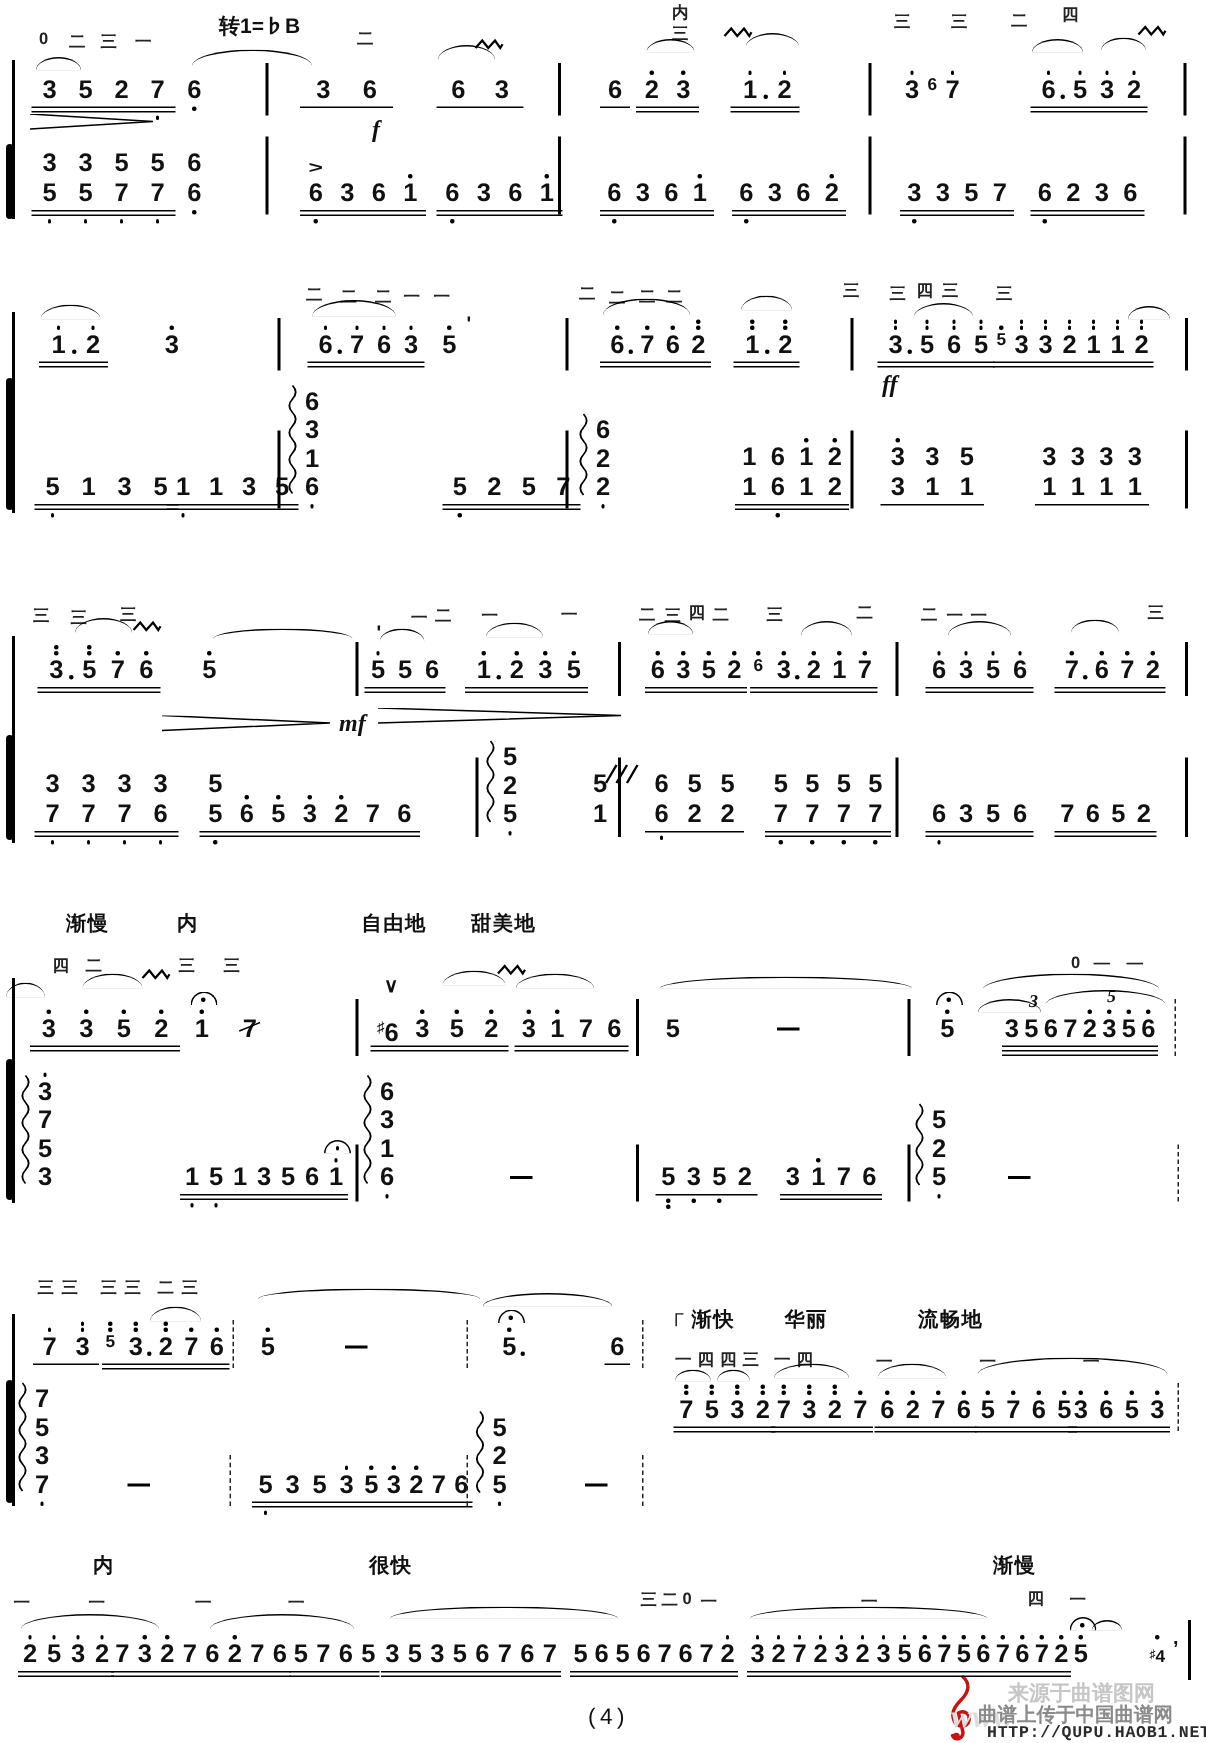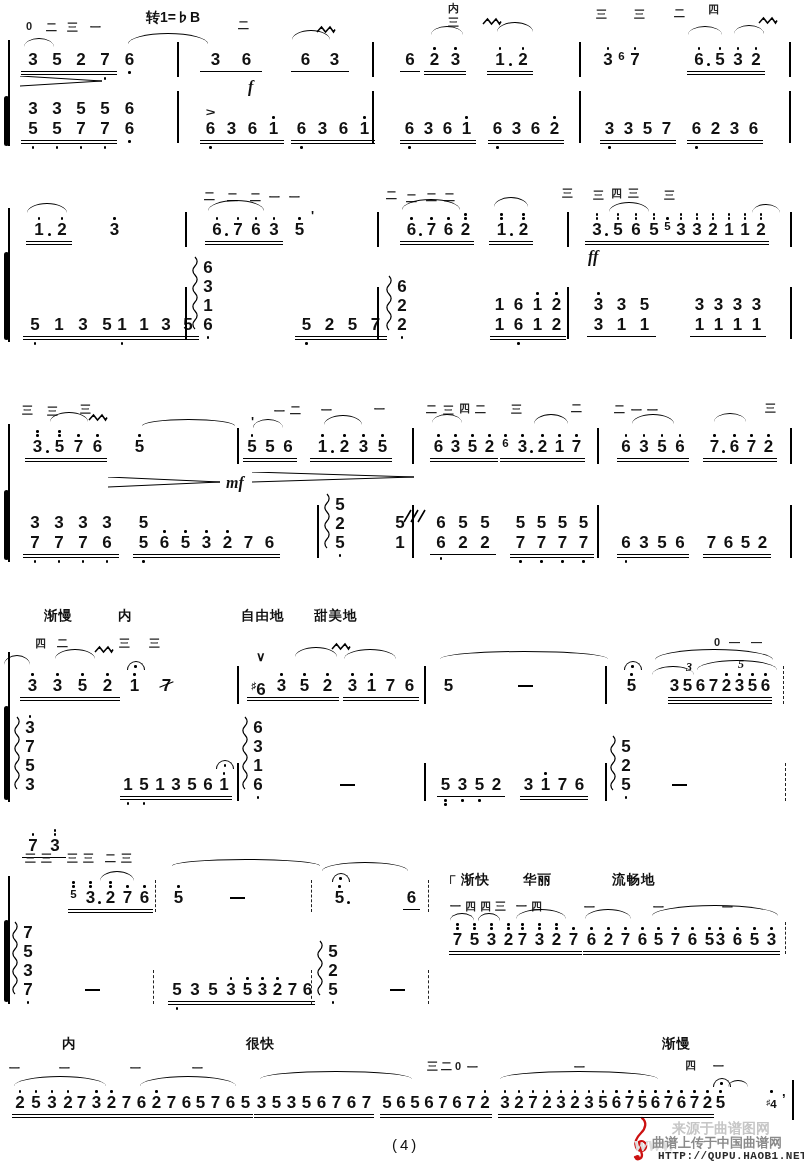--- a/index.html
+++ b/index.html
@@ -610,21 +610,21 @@
     <div class="slr" style="left: 652px; top: 666px; width: 42px; height: 8px;"></div>
     <div class="slr" style="left: 697px; top: 660px; width: 80px; height: 9px;"></div>
     <div class="svgbox" style="left: 94px; top: 645px;"><svg width="20" height="9" viewBox="0 0 20 9">
         <path d="M1 7 L5.5 2 L9.5 7 L14 2 L17.5 7 L19 4.5" fill="none" stroke="#000" stroke-width="1.5"></path>
       </svg></div>
     <div class="svgbox" style="left: 331px; top: 642px;"><svg width="20" height="9" viewBox="0 0 20 9">
         <path d="M1 7 L5.5 2 L9.5 7 L14 2 L17.5 7 L19 4.5" fill="none" stroke="#000" stroke-width="1.5"></path>
       </svg></div>
     <div class="lline" style="left: 8px; top: 876px; height: 128px;"></div>
     <div class="lbrk" style="left: 4px; top: 920px; height: 82px;"></div>
-    <div class="grp" style="left: 22px; top: 836px;"><span class="nt" style="width: 22px;"><span class="dg">7</span><span class="da">
+    <div class="grp" style="left: 22px; top: 888px;"><span class="nt" style="width: 22px;"><span class="dg">7</span><span class="da">
           <i class="dot"></i>
         </span></span><span class="nt" style="width: 22px;"><span class="dg">3</span><span class="da">
           <i class="dot"></i>
           <i class="dot"></i>
         </span></span><i class="ul" style="top: 20.5px;"></i></div>
     <div class="grp" style="left: 68px; top: 888px;"><span class="nt small" style="width: 11px;"><span class="dg">5</span><span class="da">
           <i class="dot"></i>
           <i class="dot"></i>
         </span></span><span class="nt" style="width: 23px;"><span class="dg">3</span><span class="da">
           <i class="dot"></i>

